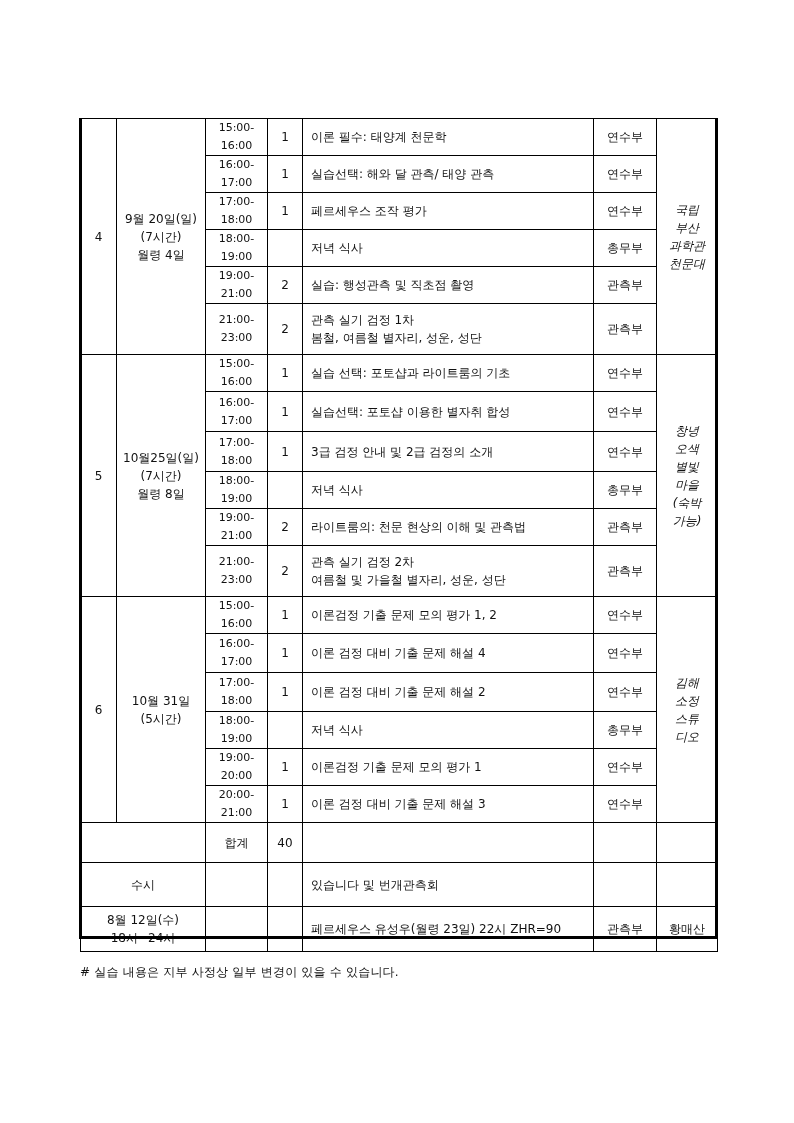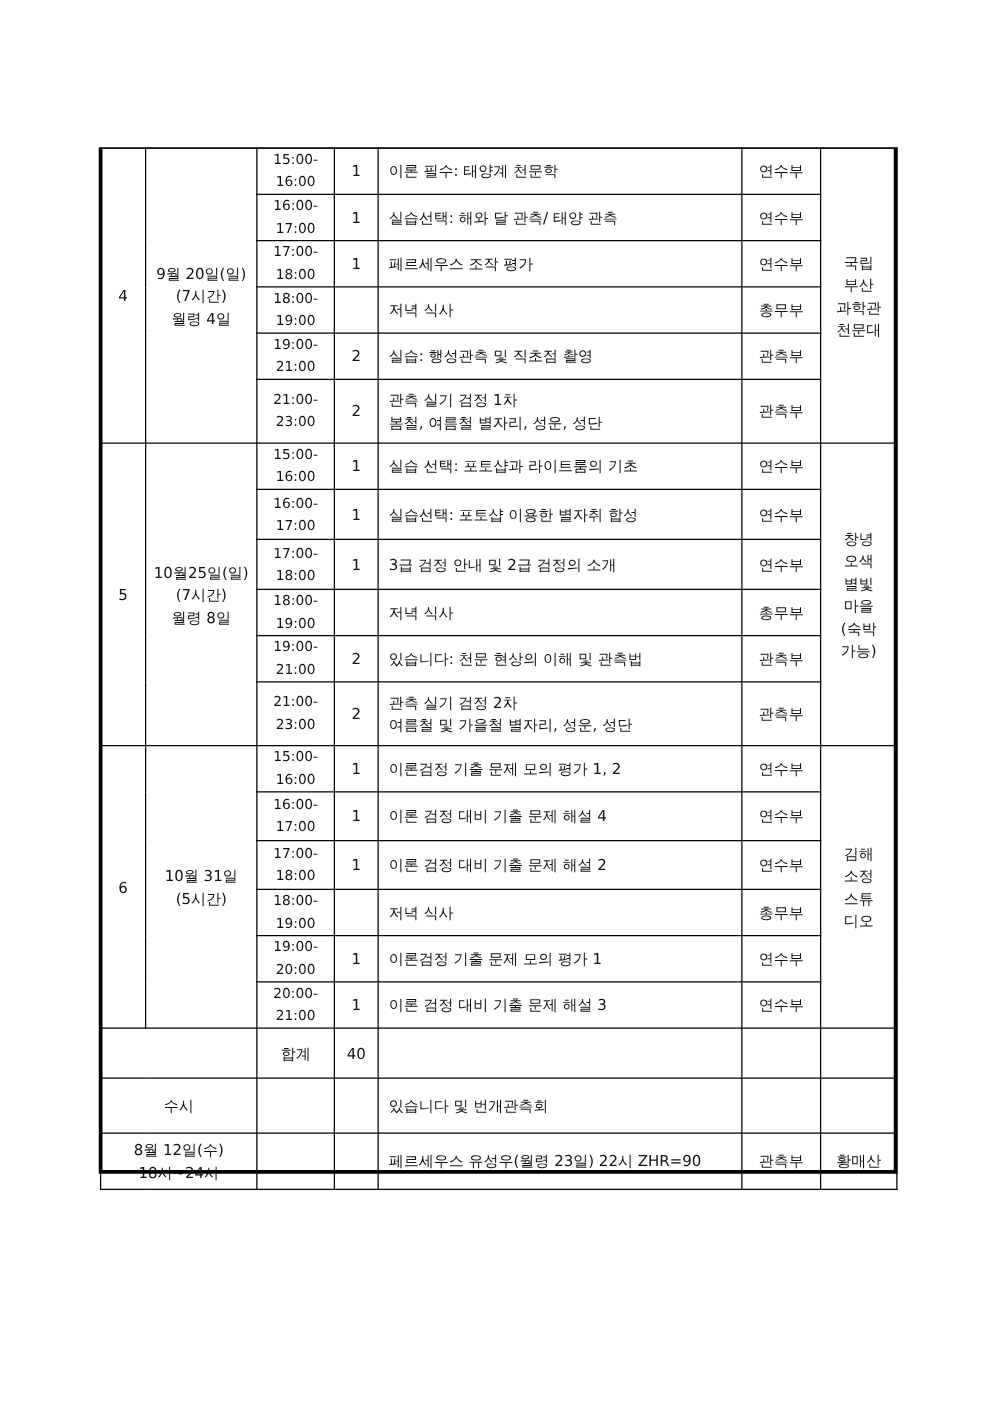--- a/index.html
+++ b/index.html
@@ -15,21 +15,21 @@
     border:1px solid #000; padding:0; text-align:center; vertical-align:middle;
     line-height:18px;
   }
   .outer-wrap {
     position:absolute; left:79px; top:118px; width:639px; height:821px;
     border-left:3px solid #000; border-right:3px solid #000; border-bottom:3px solid #000;
     border-top:1px solid #000; box-sizing:border-box; pointer-events:none;
   }
   td.time { font-size:11px; line-height:18px; }
   td.content { text-align:left !important; padding-left:8px !important;margin-left:40px; }
-  td.loc { line-height:20px; }
+  td.loc { line-height:20px;font-style:italic; }
   .multi span { display:block; }
   .note {
     position:absolute; left:80px; top:964px; font-size:12px; letter-spacing:0.2px;
   }
 </style>
 </head>
 <body>
 
 <div class="page">
 
@@ -183,21 +183,21 @@
           </td>
         <td>총무부</td>
       </tr>
       <tr style="height:34px">
         <td class="time multi">
             <span>19:00-</span>
             <span>21:00</span>
           </td>
         <td>2</td>
         <td class="content multi">
-            <span>있습니다: 천문 현상의 이해 및 관측법</span>
+            <span>라이트룸의: 천문 현상의 이해 및 관측법</span>
           </td>
         <td>관측부</td>
       </tr>
       <tr style="height:51px">
         <td class="time multi">
             <span>21:00-</span>
             <span>23:00</span>
           </td>
         <td>2</td>
         <td class="content multi">
@@ -314,13 +314,14 @@
         <td></td>
         <td class="content">페르세우스 유성우(월령 23일) 22시 ZHR=90</td>
         <td>관측부</td>
         <td>황매산</td>
       </tr>
     </tbody>
   </table>
 
   <div class="outer-wrap"></div>
 
+  <div class="note"># 실습 내용은 지부 사정상 일부 변경이 있을 수 있습니다.</div>
 </div>
 
 </body></html>

